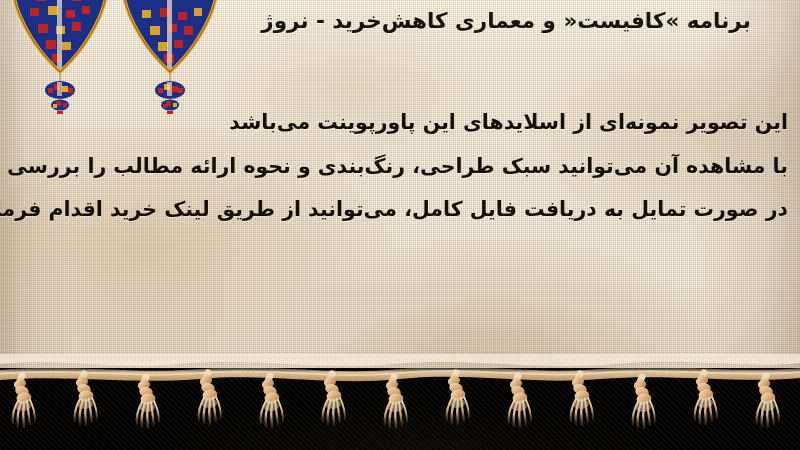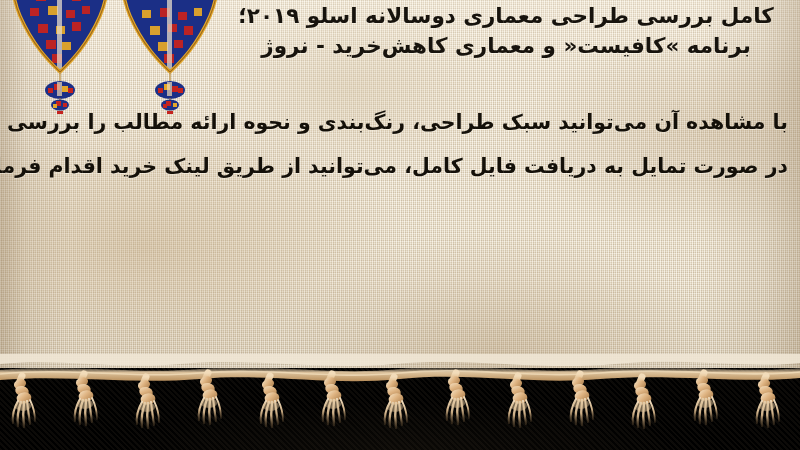--- a/index.html
+++ b/index.html
@@ -265,25 +265,25 @@
           <rect x="48" y="147" width="5" height="5" fill="#c4231f"></rect>
           <rect x="55" y="149" width="4" height="4" fill="#e3a72a"></rect>
           <rect x="45" y="150" width="4" height="4" fill="#c4231f"></rect>
         </g>
         <rect x="49" y="157" width="6" height="5" fill="#c4231f"></rect>
       </svg>
     </div>
   </div>
 
   <div class="title-block">
-    <div class="title-line l1">کامل بررسی طراحی معماری دوسالانه اسلو ۲۰۱۹؛</div>
     <div class="title-line l2">برنامه »کافیست« و معماری کاهش‌خرید - نروژ</div>
   </div>
 
   <div class="body-block">
+    <div class="body-line bl1">این تصویر نمونه‌ای از اسلایدهای این پاورپوینت می‌باشد</div>
     <div class="body-line bl2">با مشاهده آن می‌توانید سبک طراحی، رنگ‌بندی و نحوه ارائه مطالب را بررسی نمایید</div>
     <div class="body-line bl3">در صورت تمایل به دریافت فایل کامل، می‌توانید از طریق لینک خرید اقدام فرمایید</div>
   </div>
 
   <div class="fringe-band">
     <svg class="fringe-svg" width="800" height="96" viewBox="0 0 800 96" aria-hidden="true">
       <defs>
         <linearGradient id="ropeg" x1="0" y1="0" x2="0" y2="1">
           <stop offset="0%" stop-color="#f2dcba"></stop>
           <stop offset="38%" stop-color="#d9ae78"></stop>

